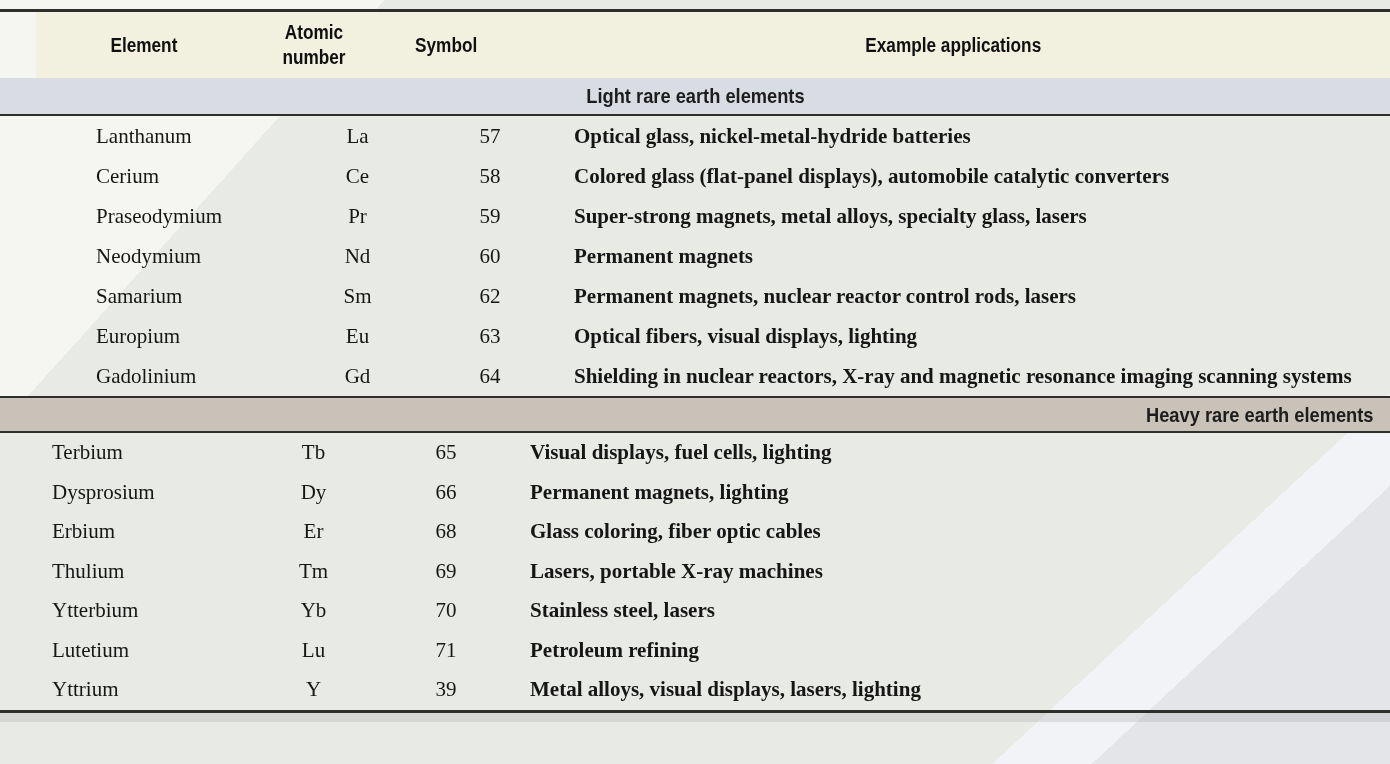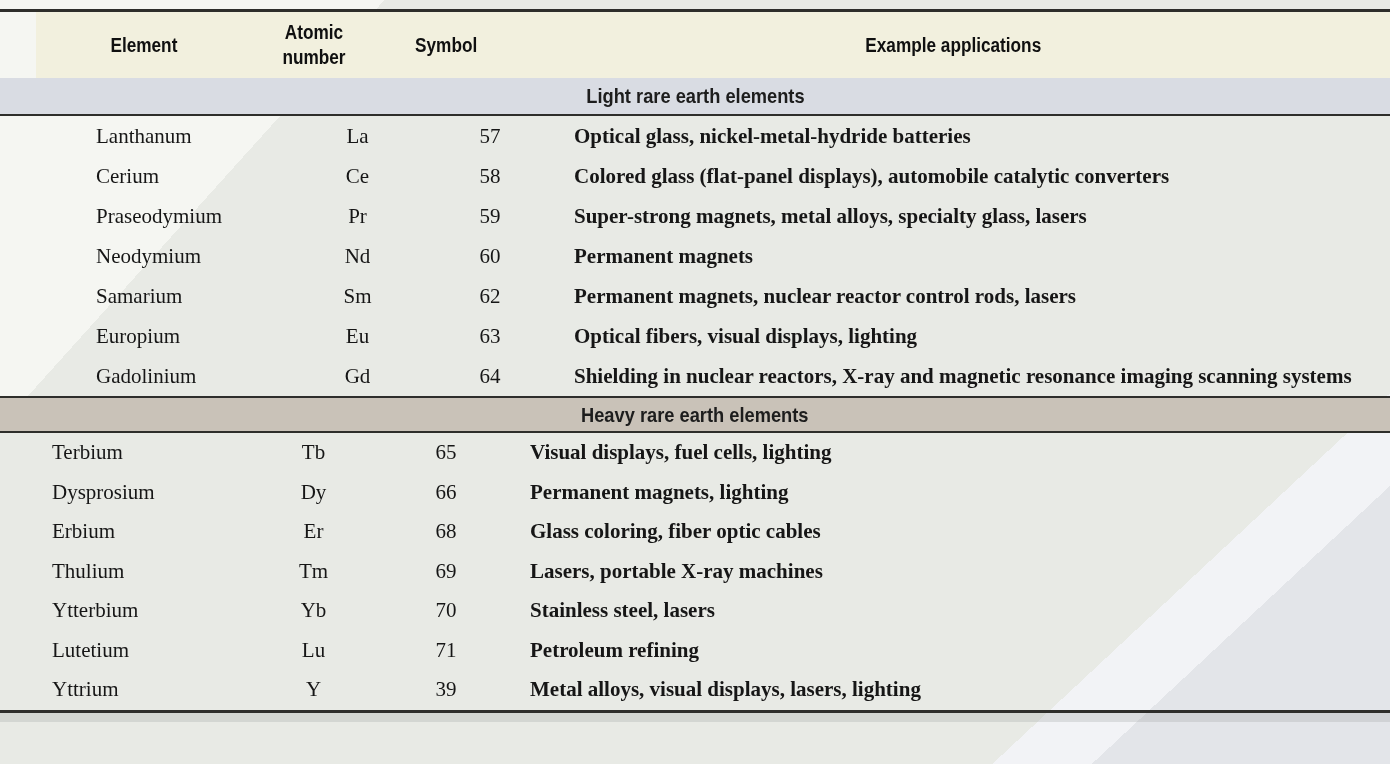--- a/index.html
+++ b/index.html
@@ -125,21 +125,21 @@
   </div>
             <div class="grid-row row">
     <div class="cell-element">Gadolinium</div>
     <div class="cell-symbol">Gd</div>
     <div class="cell-atomic">64</div>
     <div class="cell-apps">Shielding in nuclear reactors, X-ray and magnetic resonance imaging scanning systems</div>
   </div>
           </div>
   </div>
         <div class="section section-heavy">
-    <div class="band" style="background: rgb(201, 194, 184);">
+    <div class="band" style="background: rgb(201, 194, 184); justify-content: flex-end;">
       <span class="condense">Heavy rare earth elements</span>
     </div>
     <div>
             <div class="grid-row row">
     <div class="cell-element">Terbium</div>
     <div class="cell-symbol">Tb</div>
     <div class="cell-atomic">65</div>
     <div class="cell-apps">Visual displays, fuel cells, lighting</div>
   </div>
             <div class="grid-row row">

